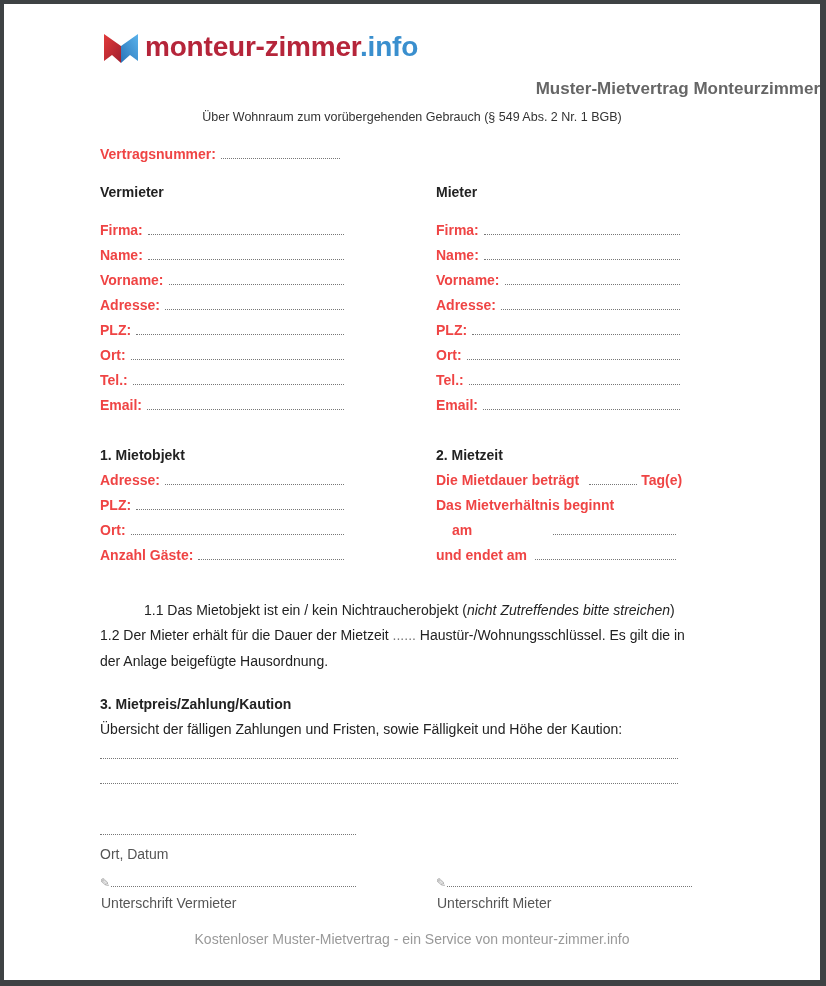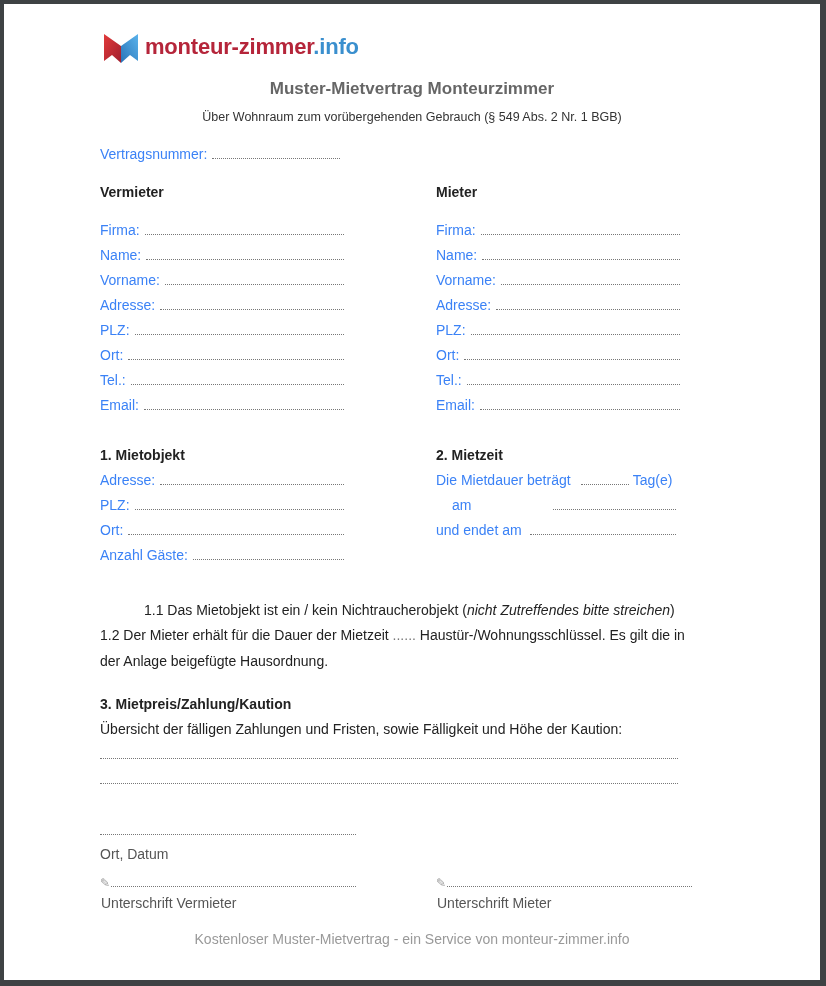--- a/index.html
+++ b/index.html
@@ -14,37 +14,37 @@
       position: absolute;
       left: 4px; top: 4px;
       width: 816px; height: 976px;
       background: #fff;
     }
     .abs { position: absolute; white-space: nowrap; }
 
     
     .logo { left: 100px; top: 25px; height: 36px; display: flex; align-items: center; }
     .logo-icon { width: 34px; height: 32px; margin-right: 7px; }
-    .logo-text { font-size: 22px; font-weight: bold; letter-spacing: -0.2px; }
+    .logo-text { font-size: 28px; font-weight: bold; letter-spacing: -0.2px; }
     .logo-text .red { color: #b5253a; }
     .logo-text .blue { color: #3a8fce; }
 
-    .title { left: 0; width: 816px; text-align: center; top: 75px; font-size: 17px; font-weight: bold; color: #666; }
+    .title { left: 0; width: 816px; text-align: right; top: 75px; font-size: 17px; font-weight: bold; color: #666; }
     .subtitle { left: 0; width: 816px; text-align: center; top: 106px; font-size: 12.5px; color: #333; }
 
     .txt { font-size: 14px; color: #222; }
     .bold { font-weight: bold; }
     .dots {
       display: inline-block;
       border-bottom: 1px dotted #777;
       height: 10px;
       vertical-align: baseline;
       margin-left: 5px;
     }
-    .field { display: flex; align-items: baseline; font-size: 14px; color: #3b82f6; }
+    .field { display: flex; align-items: baseline; font-size: 14px; color: #ef4444; font-weight: bold; }
     .field .dots { flex: 1; }
 
     .line-dots { border-bottom: 1px dotted #777; height: 1px; }
     .grey { color: #555; font-size: 14px; }
     .footer { left: 0; width: 816px; text-align: center; top: 927px; font-size: 14px; color: #999; }
     .pencil { font-size: 12px; color: #999; margin-right: 1px; }
     i { font-style: italic; }
   </style>
 </head>
 <body>
@@ -169,20 +169,23 @@
       </div>
   </div>
 
   <div class="abs txt bold" style="left:432px; top:443px;">2. Mietzeit</div>
   <div class="abs" style="left:432px; top:468px; width:250px;">
     <div class="field" style="height:25px;text-align:right;">
       <span>Die Mietdauer beträgt</span>
       <span class="dots" style="flex:0 0 48px; margin-left:10px; margin-right:4px;"></span>
       <span>Tag(e)</span>
     </div>
+    <div class="field" style="height:25px;">
+      <span>Das Mietverhältnis beginnt</span>
+    </div>
     <div class="field" style="height:25px; width:240px;">
       <span style="width:96px; display:inline-block;margin-left:16px;">am</span>
       <span class="dots"></span>
     </div>
     <div class="field" style="height:25px; width:240px;justify-content:space-between;">
       <span>und endet am</span>
       <span class="dots" style="margin-left:8px;"></span>
     </div>
   </div>
 

